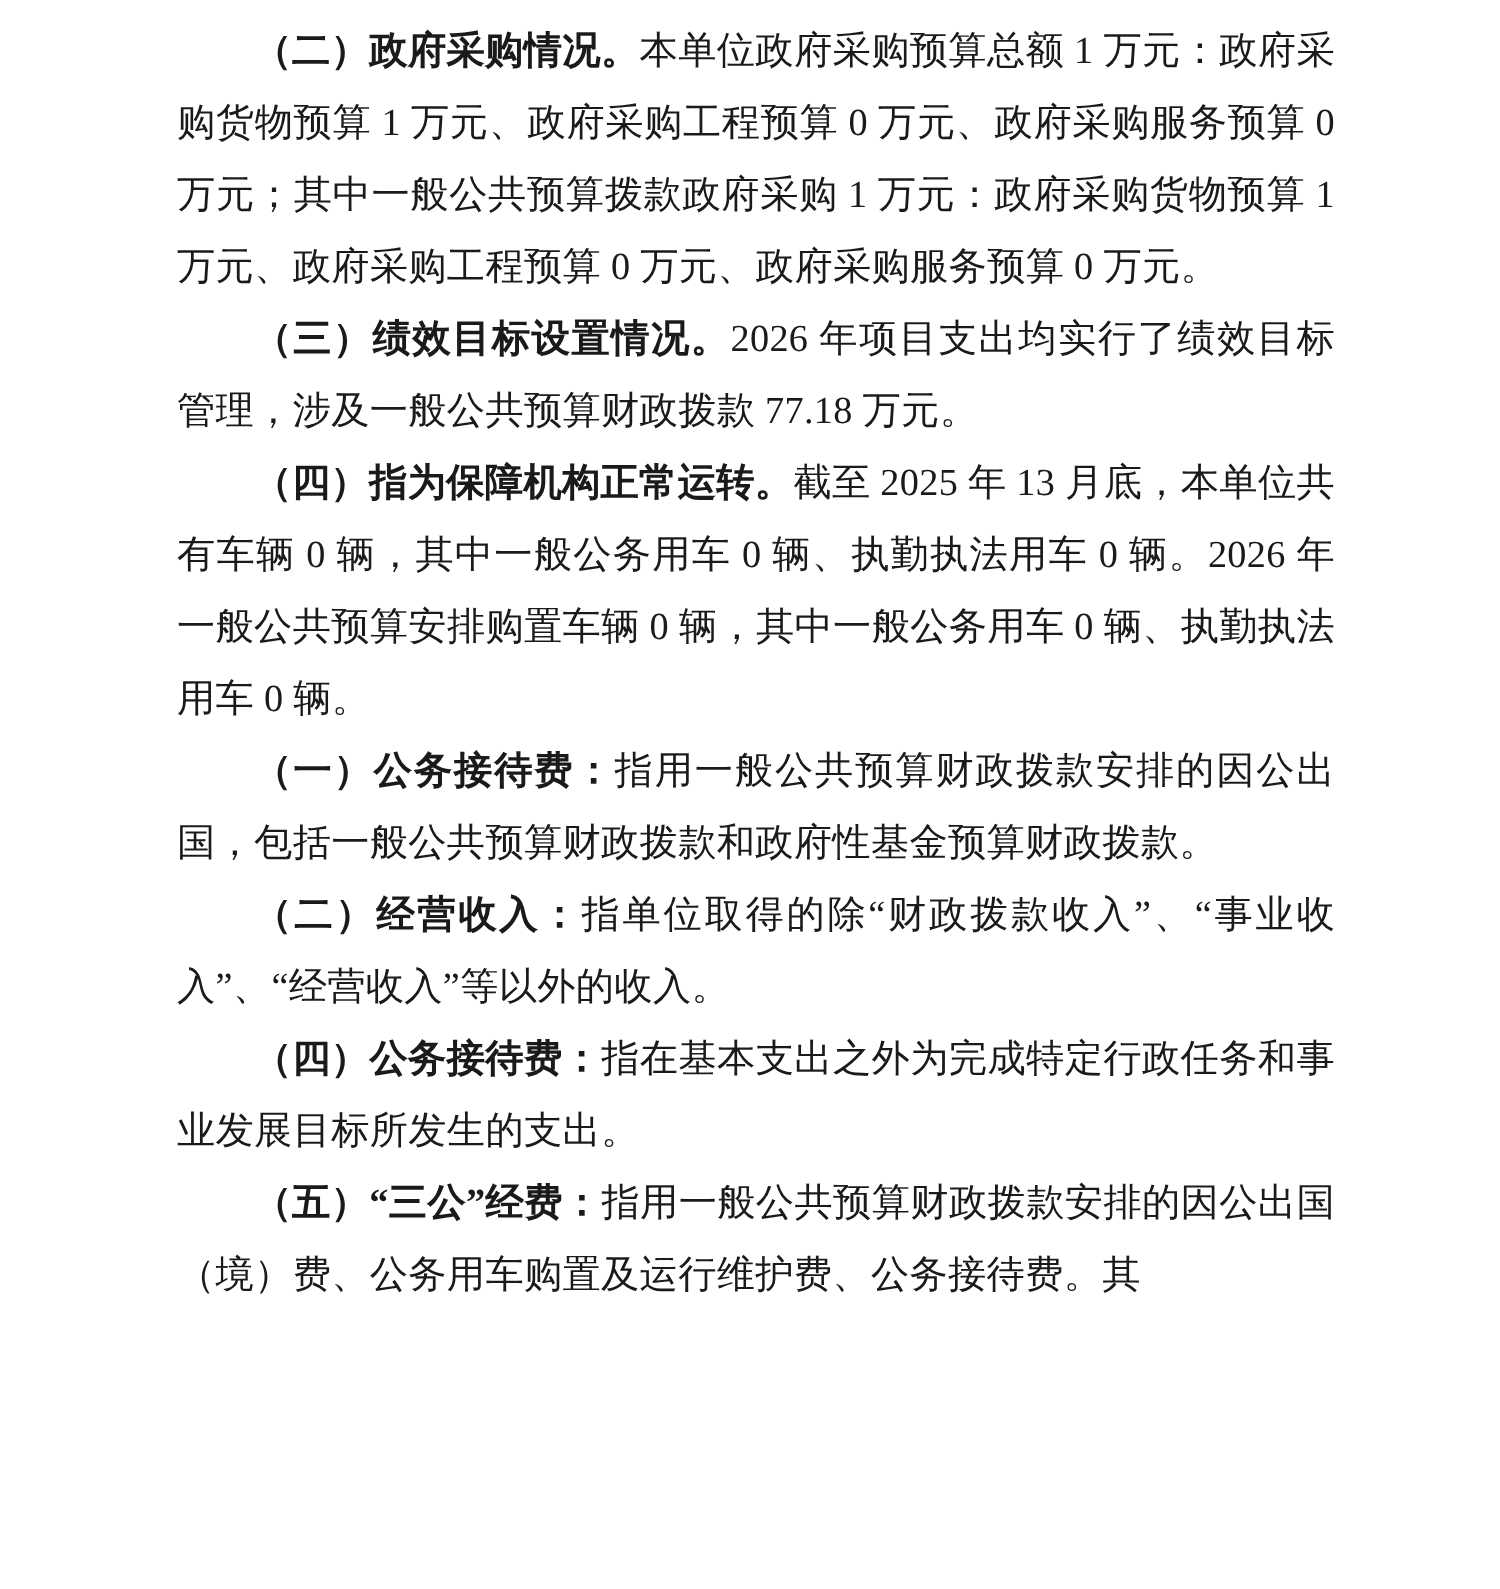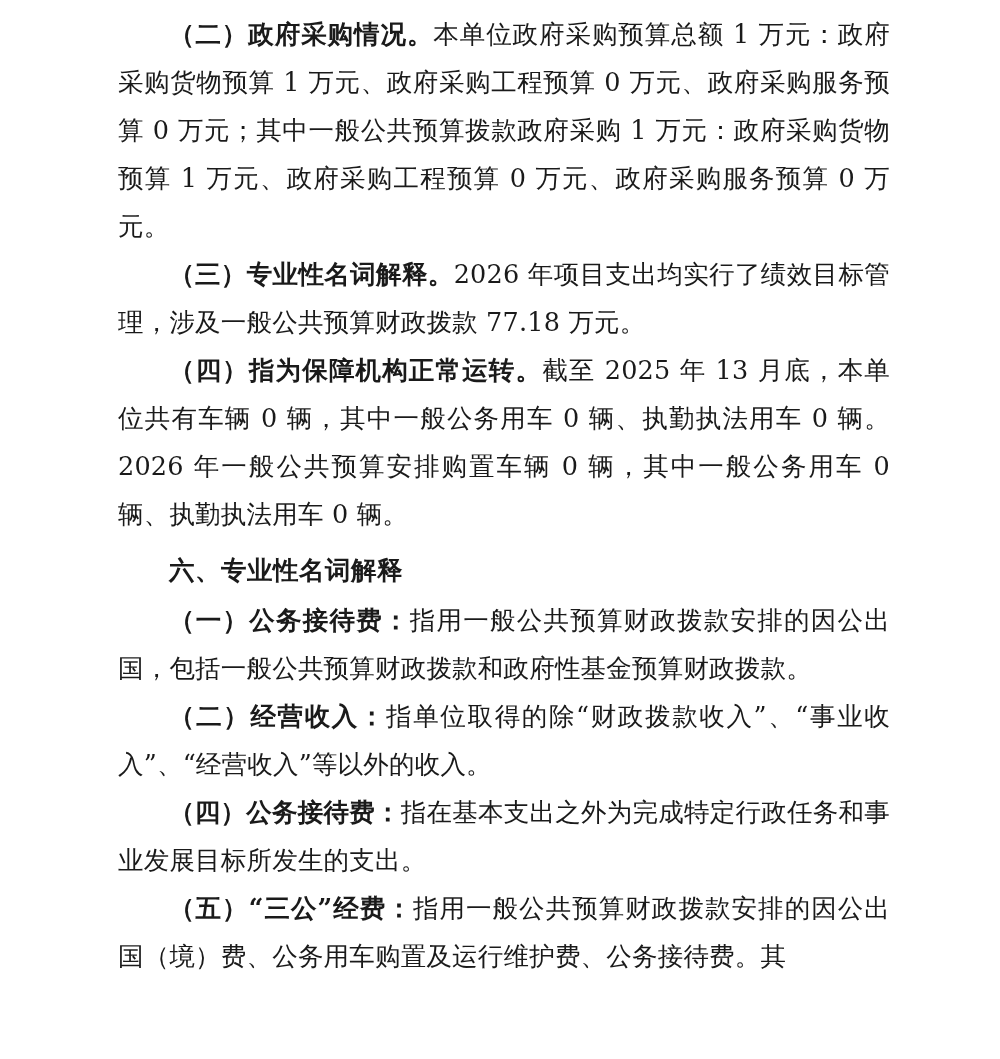--- a/index.html
+++ b/index.html
@@ -12,20 +12,21 @@
     height: 1059px;
     overflow: hidden;
     font-family: "DejaVu Serif", "Liberation Serif", serif;
     color: #1a1a1a;
   }
   .page {
     box-sizing: border-box;
     width: 1000px;
     height: 1059px;
     padding: 10px 110px 0 118px;
+    font-family: Liberation Serif, serif;
   }
   .para {
     font-size: 25.5px;
     line-height: 48px;
     text-align: justify;
     text-justify: inter-ideograph;
     margin: 0 0 0 0;
     letter-spacing: 0.2px;
   }
   .indent {
@@ -49,28 +50,27 @@
 </head>
 <body>
 
 <div class="page">
 
   <p class="para indent">
     <span class="bold">（二）政府采购情况。</span><span>本单位政府采购预算总额 1 万元：政府采购货物预算 1 万元、政府采购工程预算 0 万元、政府采购服务预算 0 万元；其中一般公共预算拨款政府采购 1 万元：政府采购货物预算 1 万元、政府采购工程预算 0 万元、政府采购服务预算 0 万元。</span>
   </p>
 
   <p class="para indent">
-    <span class="bold">（三）专业性名词解释。</span><span>2026 年项目支出均实行了绩效目标管理，涉及一般公共预算财政拨款 77.18 万元。</span>
+    <span class="bold">（三）绩效目标设置情况。</span><span>2026 年项目支出均实行了绩效目标管理，涉及一般公共预算财政拨款 77.18 万元。</span>
   </p>
 
   <p class="para indent">
     <span class="bold">（四）指为保障机构正常运转。</span><span>截至 2025 年 13 月底，本单位共有车辆 0 辆，其中一般公务用车 0 辆、执勤执法用车 0 辆。2026 年一般公共预算安排购置车辆 0 辆，其中一般公务用车 0 辆、执勤执法用车 0 辆。</span>
   </p>
 
-  <h2 class="heading">六、专业性名词解释</h2>
 
   <p class="para indent">
     <span class="bold">（一）公务接待费：</span><span>指用一般公共预算财政拨款安排的因公出国，包括一般公共预算财政拨款和政府性基金预算财政拨款。</span>
   </p>
 
   <p class="para indent">
     <span class="bold">（二）经营收入：</span><span>指单位取得的除“财政拨款收入”、“事业收入”、“经营收入”等以外的收入。</span>
   </p>
 
 

